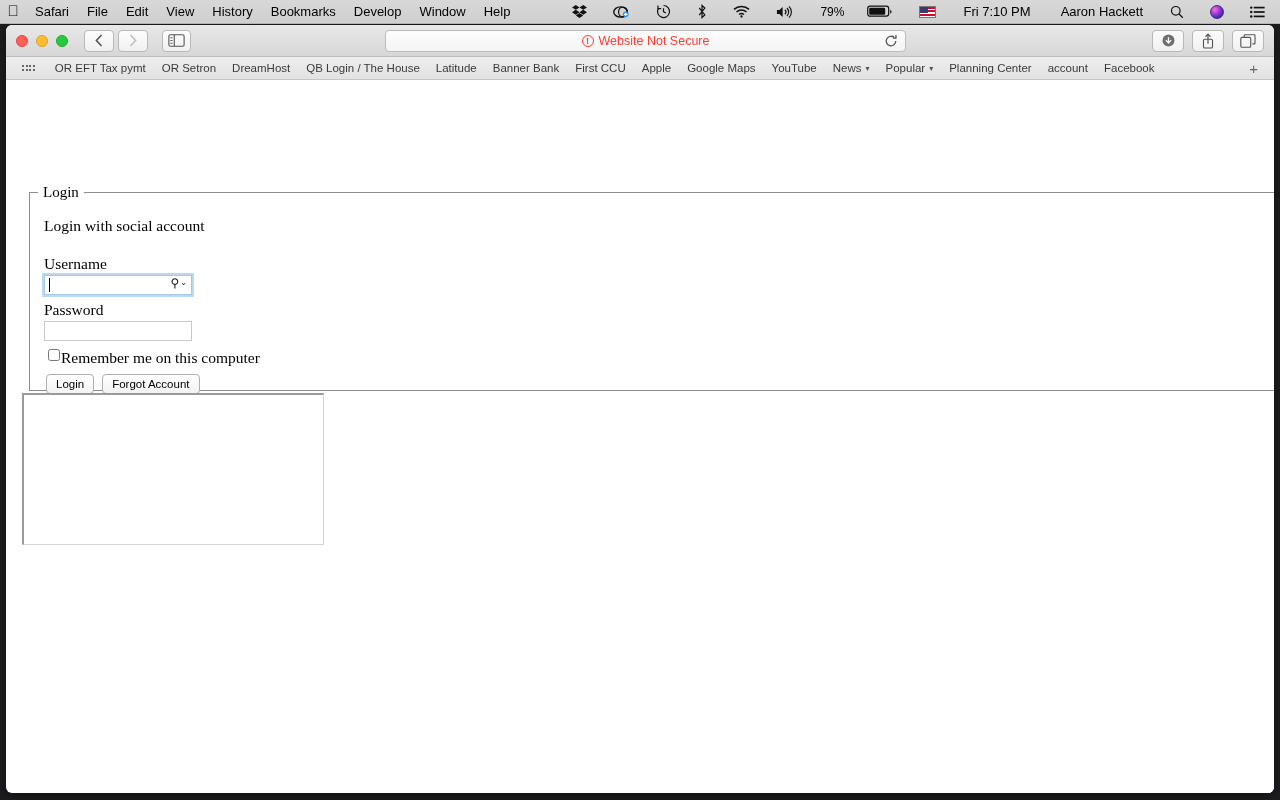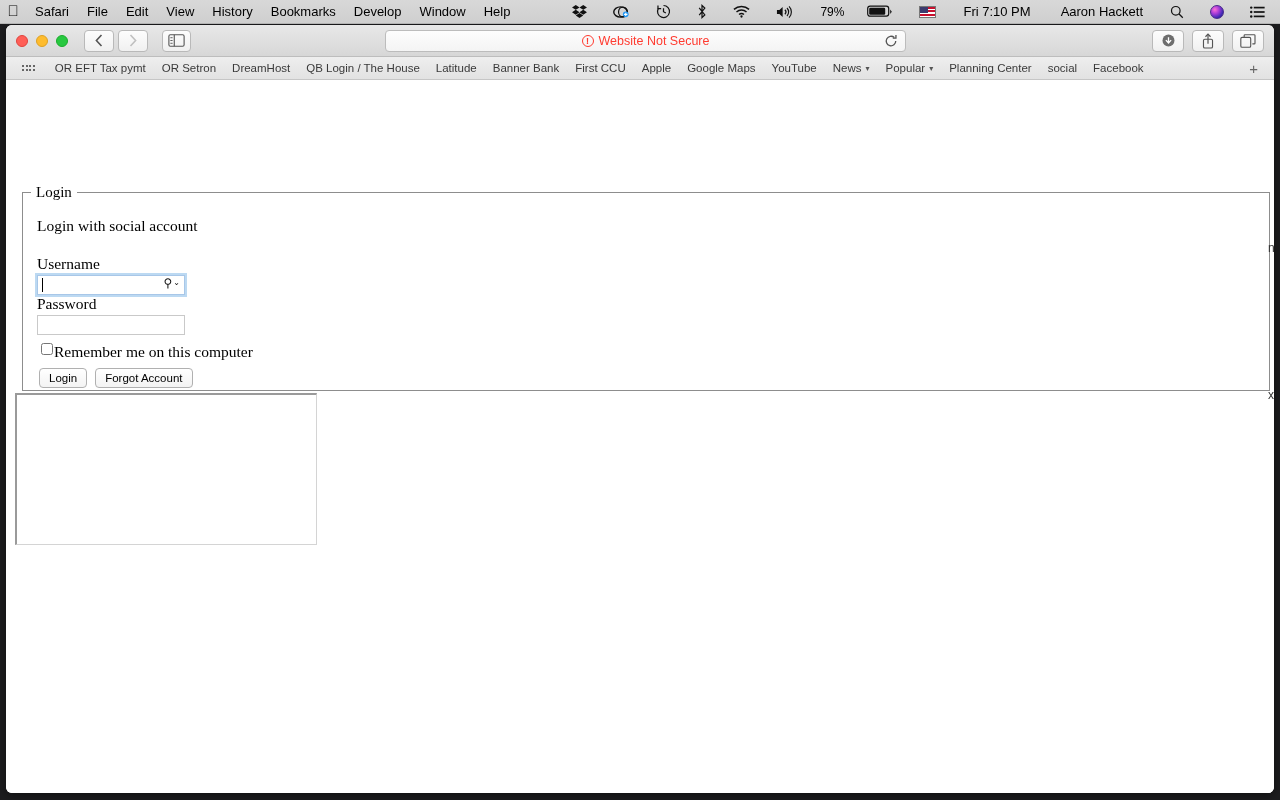--- a/index.html
+++ b/index.html
@@ -145,21 +145,21 @@
     display: flex; align-items: center; gap: 4px;
   }
   .bm .chev { font-size: 8px; color: #555; }
   .plus-tab {
     margin-left: auto; padding: 0 10px;
     font-size: 15px; color: #666; line-height: 1;
   }
 
   
   #content {
-    position: absolute; top: 56px; left: 0;
+    position: absolute; top: 56px; left: 7px;
     width: 1268px; height: 712px;
     background: #fff;
     overflow: hidden;
     font-family: "Liberation Serif", serif;
     color: #000;
   }
 
   #login-fieldset {
     position: absolute; left: 14px; top: 103px;
     width: 1248px; height: 207px;
@@ -171,21 +171,21 @@
     font-size: 15px; font-family: "Liberation Serif", serif;
   }
   .fs-inner { padding: 10px 14px 0 14px; }
 
   .social-heading {
     font-size: 15.5px; margin: 6px 0 0 0;
   }
   .field-label {
     font-size: 15.5px; margin: 20px 0 2px 0;
   }
-  .field-label.pw { margin-top: 0; font-family: Liberation Serif, serif; }
+  .field-label.pw { margin-top: 6px; font-family: Liberation Serif, serif; }
 
   .input-wrap { position: relative; width: 148px; }
   input.text-field {
     width: 148px; height: 20px;
     font-size: 13px;
     font-family: "Liberation Serif", serif;
     border: 1px solid #c9c9c9;
     background: #fff;
     padding: 1px 4px;
     outline: none;
@@ -454,21 +454,21 @@
       <span class="chev">▾</span>
     </span>
     <span class="bm">
       <span>Popular</span>
       <span class="chev">▾</span>
     </span>
     <span class="bm">
         <span>Planning Center</span>
       </span>
     <span class="bm">
-        <span>social</span>
+        <span>account</span>
       </span>
     <span class="bm">
         <span>Facebook</span>
       </span>
     <span class="plus-tab">+</span>
   </div>
 
   <div id="content">
 
     <fieldset id="login-fieldset">

